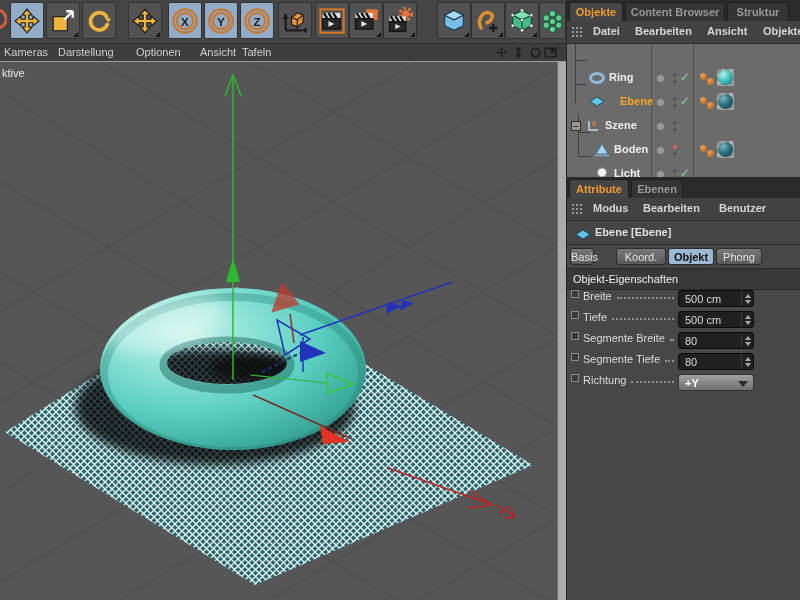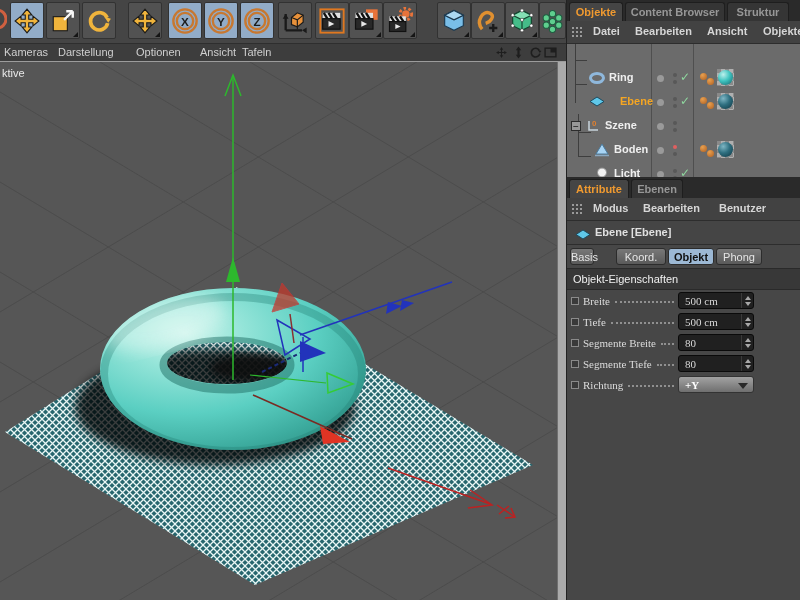--- a/index.html
+++ b/index.html
@@ -45,21 +45,21 @@
   .ball.bright{background:radial-gradient(circle at 35% 30%,#bdf0ec,#3fc4c0 45%,#145e66);}
   .ball.dark{background:radial-gradient(circle at 35% 30%,#7fb6c4,#2e6f80 45%,#0e3440);}
   
   .objheader{position:relative;width:100%;height:23px;background:#454545;border-bottom:1px solid #2d2d2d;}
   .objheader .t{position:absolute;left:28px;top:5px;font-size:11px;font-weight:bold;color:#e0e0e0;}
   .btnrow{position:relative;width:100%;height:23px;background:#474747;}
   .abtn{position:absolute;top:3px;height:17px;line-height:16px;text-align:center;font-size:11px;color:#e5e5e5;background:linear-gradient(#787878,#5a5a5a);border:1px solid #2c2c2c;border-radius:3px;box-sizing:border-box;}
   .abtn.sel{background:#9cb8d4;color:#101010;font-weight:bold;}
   .sechdr{position:relative;width:100%;height:22px;background:#383838;border-top:1px solid #2a2a2a;border-bottom:1px solid #2a2a2a;box-sizing:border-box;}
   .sechdr span{position:absolute;left:6px;top:4px;font-size:11px;font-weight:normal;color:#f0f0f0;}
-  .prow{position:relative;width:100%;height:21px;display:flex;align-items:center;font-family:Liberation Serif, serif;}
+  .prow{position:relative;width:100%;height:21px;display:flex;}
   .pbox{width:6px;height:6px;border:1px solid #8a8a8a;background:#3a3a3a;margin-left:4px;flex:none;}
   .plabel{font-size:11px;color:#dcdcdc;margin-left:4px;flex:none;}
   .leader{flex:1;height:7px;border-bottom:2px dotted #909090;margin:0 4px 5px 5px;min-width:0;}
   .pfield{position:relative;flex:none;width:76px;height:17px;margin-right:46px;background:#202020;border:1px solid #0a0a0a;border-radius:3px;box-sizing:border-box;}
   .pfield .val{position:absolute;left:6px;top:2px;font-size:11px;color:#d8d8d8;}
   .spin{position:absolute;right:0;top:0;width:11px;height:15px;border-left:1px solid #3a3a3a;}
   .spin::before{content:"";position:absolute;left:3px;top:3px;border-left:3px solid transparent;border-right:3px solid transparent;border-bottom:4px solid #a8a8a8;}
   .spin::after{content:"";position:absolute;left:3px;bottom:2px;border-left:3px solid transparent;border-right:3px solid transparent;border-top:4px solid #a8a8a8;}
   .pfield.drop{background:linear-gradient(#a2a2a2,#6f6f6f);border:1px solid #333;}
   .pfield.drop .val{color:#fff;font-weight:bold;}

